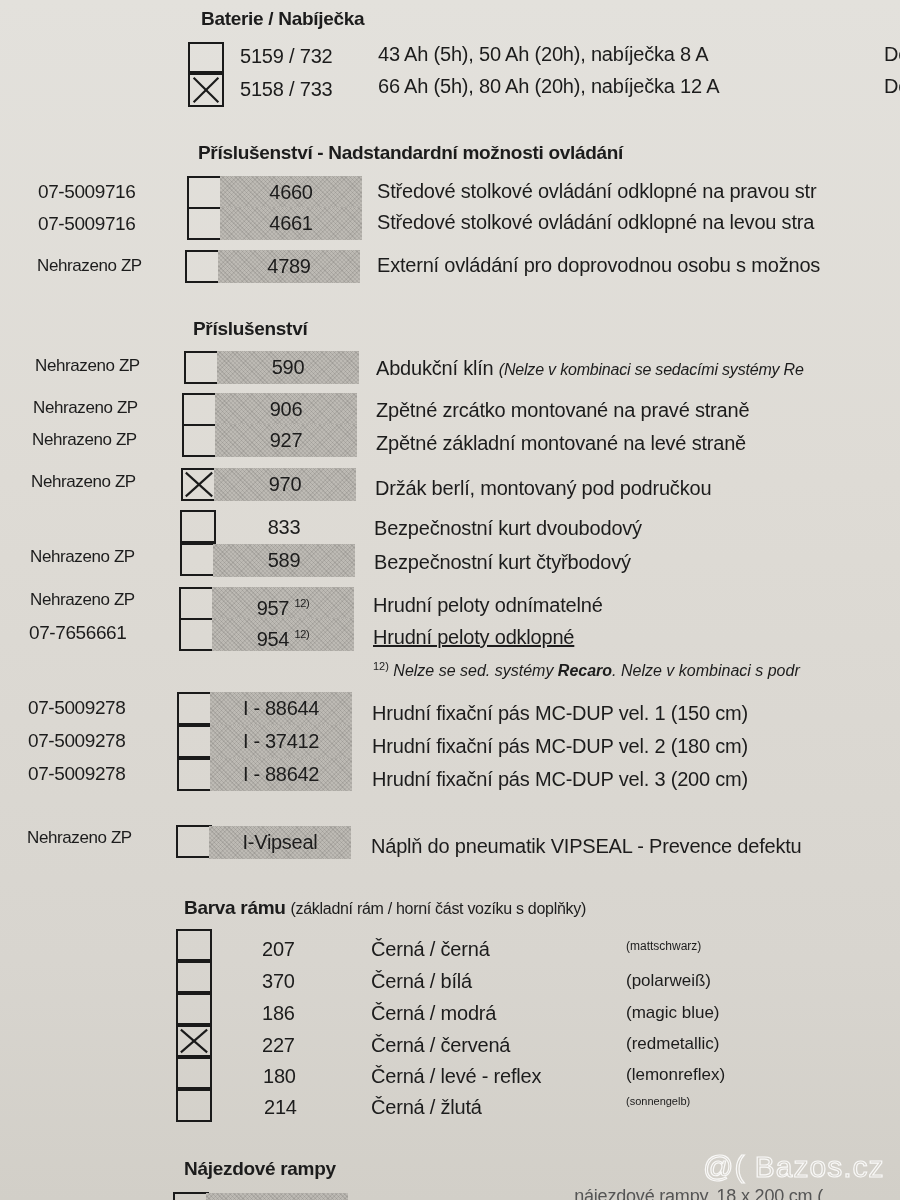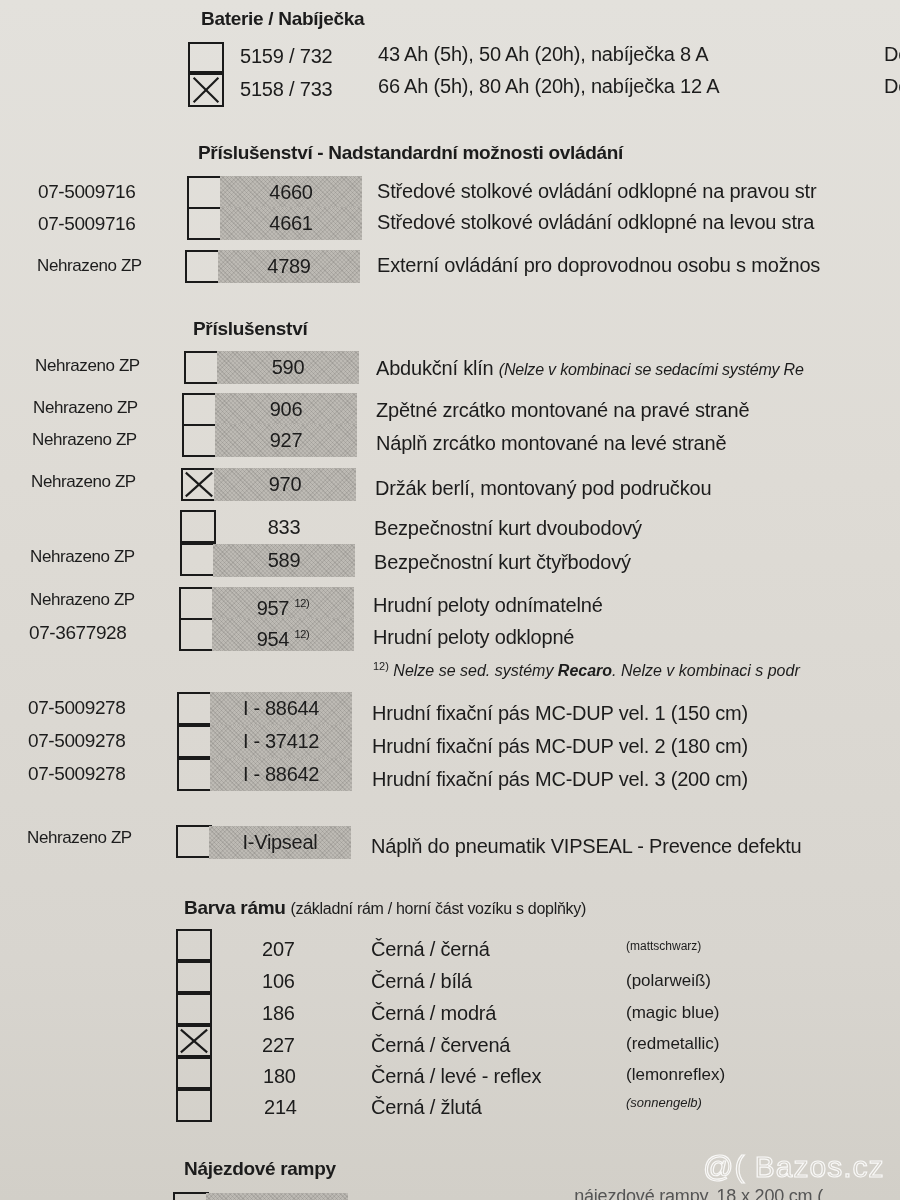--- a/index.html
+++ b/index.html
@@ -84,21 +84,21 @@
 <div class="abs row-text" style="left:376px; top:357px;"><span>Abdukční klín</span> <span class="note">(Nelze v kombinaci se sedacími systémy Re</span></div>
 
 <div class="abs ref small" style="left:33px; top:398px;">Nehrazeno ZP</div>
 <div class="cb" style="left:182px; top:393px;"></div>
 <div class="code" style="left:215px; top:393px;">906</div>
 <div class="abs row-text" style="left:376px; top:399px;">Zpětné zrcátko montované na pravé straně</div>
 
 <div class="abs ref small" style="left:32px; top:430px;">Nehrazeno ZP</div>
 <div class="cb" style="left:182px; top:424px;"></div>
 <div class="code" style="left:215px; top:424px;">927</div>
-<div class="abs row-text" style="left:376px; top:432px;">Náplň zrcátko montované na levé straně</div>
+<div class="abs row-text" style="left:376px; top:432px;">Zpětné základní montované na levé straně</div>
 
 <div class="abs ref small" style="left:31px; top:472px;">Nehrazeno ZP</div>
 <div class="cb" style="left:181px; top:468px;">
   <svg viewBox="0 0 36 33">
       <line x1="3" y1="3" x2="33" y2="30" stroke="#1a1a1a" stroke-width="2.4"></line>
       <line x1="33" y1="3" x2="3" y2="30" stroke="#1a1a1a" stroke-width="2.4"></line>
     </svg>
 </div>
 <div class="code" style="left:214px; top:468px;">970</div>
 <div class="abs row-text" style="left:375px; top:477px;">Držák berlí, montovaný pod područkou</div>
@@ -110,24 +110,24 @@
 <div class="abs ref small" style="left:30px; top:547px;">Nehrazeno ZP</div>
 <div class="cb" style="left:180px; top:543px;"></div>
 <div class="code" style="left:213px; top:544px;">589</div>
 <div class="abs row-text" style="left:374px; top:551px;">Bezpečnostní kurt čtyřbodový</div>
 
 <div class="abs ref small" style="left:30px; top:590px;">Nehrazeno ZP</div>
 <div class="cb" style="left:179px; top:587px;"></div>
 <div class="code" style="left:212px; top:587px;"><span>957</span> <sup>12)</sup></div>
 <div class="abs row-text" style="left:373px; top:594px;">Hrudní peloty odnímatelné</div>
 
-<div class="abs ref" style="left:29px; top:622px;">07-3677928</div>
+<div class="abs ref" style="left:29px; top:622px;">07-7656661</div>
 <div class="cb" style="left:179px; top:618px;"></div>
 <div class="code" style="left:212px; top:618px;"><span>954</span> <sup>12)</sup></div>
-<div class="abs row-text" style="left:373px; top:626px;">Hrudní peloty odklopné</div>
+<div class="abs row-text" style="left:373px; top:626px;text-decoration:underline;">Hrudní peloty odklopné</div>
 
 <div class="abs note" style="left:373px; top:660px;"><sup style="font-style:normal;font-size:11px;">12)</sup> <span>Nelze se sed. systémy </span><b>Recaro</b><span>. Nelze v kombinaci s podr</span></div>
 
 <div class="abs ref" style="left:28px; top:697px;">07-5009278</div>
 <div class="cb" style="left:177px; top:692px;"></div>
 <div class="code" style="left:210px; top:692px;">I - 88644</div>
 <div class="abs row-text" style="left:372px; top:702px;">Hrudní fixační pás MC-DUP vel. 1 (150 cm)</div>
 
 <div class="abs ref" style="left:28px; top:730px;">07-5009278</div>
 <div class="cb" style="left:177px; top:725px;"></div>
@@ -145,21 +145,21 @@
 <div class="abs row-text" style="left:371px; top:835px;">Náplň do pneumatik VIPSEAL - Prevence defektu</div>
 
 <div class="abs heading" style="left:184px; top:897px;"><span>Barva rámu</span> <span class="sub">(základní rám / horní část vozíku s doplňky)</span></div>
 
 <div class="frame-cb" style="top:929px;"></div>
 <div class="abs row-text" style="left:262px; top:938px;">207</div>
 <div class="abs row-text" style="left:371px; top:938px;">Černá / černá</div>
 <div class="abs" style="left:626px; top:939px; font-size:12px;">(mattschwarz)</div>
 
 <div class="frame-cb" style="top:961px;"></div>
-<div class="abs row-text" style="left:262px; top:970px;">106</div>
+<div class="abs row-text" style="left:262px; top:970px;">370</div>
 <div class="abs row-text" style="left:371px; top:970px;">Černá / bílá</div>
 <div class="abs" style="left:626px; top:971px; font-size:17px;">(polarweiß)</div>
 
 <div class="frame-cb" style="top:993px;"></div>
 <div class="abs row-text" style="left:262px; top:1002px;">186</div>
 <div class="abs row-text" style="left:371px; top:1002px;">Černá / modrá</div>
 <div class="abs" style="left:626px; top:1003px; font-size:17px;">(magic blue)</div>
 
 <div class="frame-cb" style="top:1025px;">
   <svg viewBox="0 0 36 32" style="width:100%;height:100%;display:block;">
@@ -172,20 +172,20 @@
 <div class="abs" style="left:626px; top:1034px; font-size:17px;">(redmetallic)</div>
 
 <div class="frame-cb" style="top:1057px;"></div>
 <div class="abs row-text" style="left:263px; top:1065px;">180</div>
 <div class="abs row-text" style="left:371px; top:1065px;">Černá / levé - reflex</div>
 <div class="abs" style="left:626px; top:1065px; font-size:17px;">(lemonreflex)</div>
 
 <div class="frame-cb" style="top:1089px; height:33px;"></div>
 <div class="abs row-text" style="left:264px; top:1096px;">214</div>
 <div class="abs row-text" style="left:371px; top:1096px;">Černá / žlutá</div>
-<div class="abs" style="left:626px; top:1095px; font-size:13px;font-style:italic;">(sonnengelb)</div>
+<div class="abs" style="left:626px; top:1095px; font-size:11px;">(sonnengelb)</div>
 
 <div class="abs heading" style="left:184px; top:1158px;">Nájezdové rampy</div>
 <div class="cb" style="left:173px; top:1192px; height:20px;"></div>
 <div class="code" style="left:206px; top:1193px; height:20px;"></div>
 <div class="abs row-text" style="left:555px; top:1186px; font-size:18px; color:#555;">... nájezdové rampy, 18 x 200 cm (</div>
 
 <div class="abs watermark" style="left:703px; top:1150px;">@( Bazos.cz</div>
 
 </body></html>

